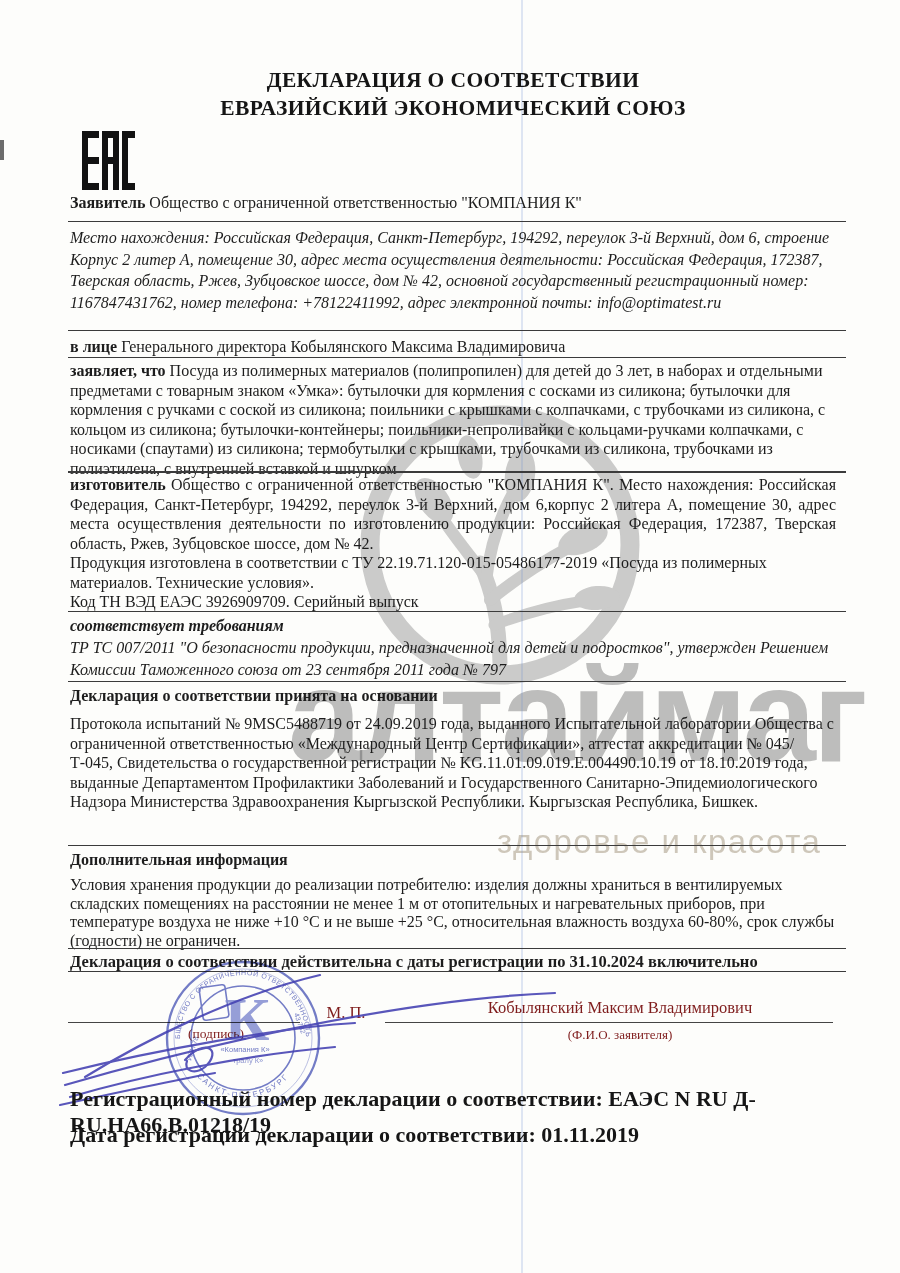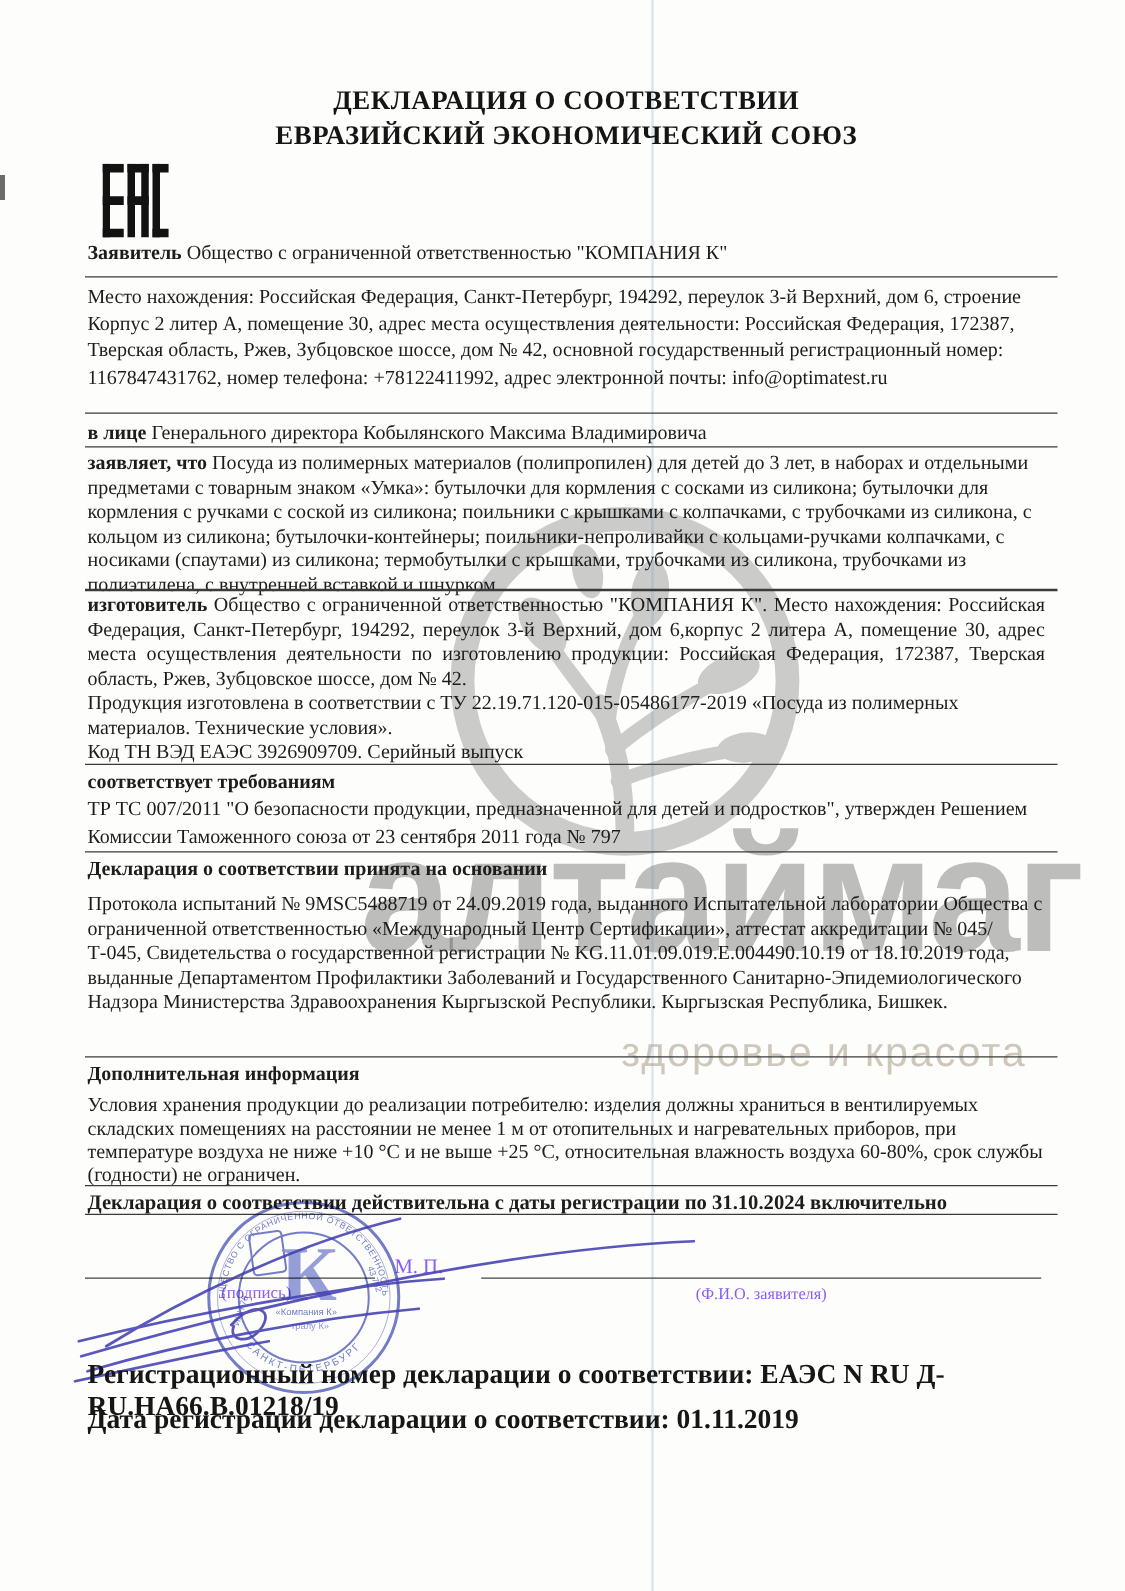--- a/index.html
+++ b/index.html
@@ -3,27 +3,27 @@
 <meta charset="utf-8">
 <style>
   html,body{margin:0;padding:0;}
   body{width:900px;background:#e9e9e7;font-family:"Liberation Serif","DejaVu Serif",serif;}
   .page{position:relative;width:900px;height:1273px;background:#fdfdfb;overflow:hidden;color:#1d1d1d;}
   .blk{position:absolute;left:70px;width:766px;font-size:16px;line-height:21px;}
   .rule{position:absolute;left:68px;width:778px;border-top:1.7px solid #3b3b3b;height:0;}
   .lbl{font-weight:bold;}
   .title{position:absolute;left:70px;width:766px;top:66px;text-align:center;font-weight:bold;
          font-size:21.5px;line-height:28px;letter-spacing:0.4px;color:#151515;}
-  .lh22{line-height:22px;}
+  .lh22{line-height:22px;font-style:italic;}
   .lh195{line-height:19.5px;}
   .lh187{line-height:18.7px;}
   .just{text-align:justify;}
   .bold{font-weight:bold;}
   .sigline{position:absolute;border-top:1.6px solid #444;height:0;}
-  .cap{position:absolute;font-size:13px;text-align:center;color:#8b5cf6;}
+  .cap{position:absolute;font-size:13px;text-align:center;color:#7f1d1d;padding-left:11px;}
   .watermark-brand{position:absolute;left:288px;top:640px;font-family:"Liberation Sans","DejaVu Sans",sans-serif;
          font-weight:bold;font-size:132px;letter-spacing:-3px;color:rgba(60,60,60,0.33);white-space:nowrap;}
   .watermark-tagline{position:absolute;left:497px;top:784px;font-family:"Liberation Sans","DejaVu Sans",sans-serif;
          font-size:33px;letter-spacing:1.5px;color:rgba(140,124,95,0.42);white-space:nowrap;margin-top:39px;}
   .crease{position:absolute;left:521px;top:0;width:2px;height:1273px;background:rgba(115,145,210,0.22);}
   .edge-mark{position:absolute;left:0;top:140px;width:4px;height:20px;background:rgba(30,30,30,0.65);}
   .footer-line{position:absolute;left:70px;width:790px;font-size:22px;font-weight:bold;color:#161616;}
   svg{display:block;}
 </style>
 </head>
@@ -122,20 +122,21 @@
 
   <div class="blk" style="top:849px;">
     <div class="lbl">Дополнительная информация</div>
     <div class="lh187" style="margin-top:6px;">Условия хранения продукции до реализации потребителю: изделия должны храниться в вентилируемых складских помещениях на расстоянии не менее 1 м от отопительных и нагревательных приборов, при температуре воздуха не ниже +10 °С и не выше +25 °С, относительная влажность воздуха 60-80%, срок службы (годности) не ограничен.</div>
   </div>
   <div class="rule" style="top:948px;"></div>
 
   <div class="blk bold" style="top:951px;font-size:16.5px;">Декларация о соответствии  действительна с даты регистрации по 31.10.2024 включительно</div>
   <div class="rule" style="top:971px;border-top-width:1.3px;"></div>
 
+  <div class="cap" style="left:385px;top:998px;width:448px;font-size:16.5px;">Кобылянский Максим Владимирович</div>
   <div class="sigline" style="left:68px;top:1022px;width:232px;"></div>
   <div class="sigline" style="left:385px;top:1022px;width:448px;"></div>
   <div class="cap" style="left:130px;top:1026px;width:150px;font-size:13.5px;">(подпись)</div>
   <div class="cap" style="left:385px;top:1027px;width:448px;">(Ф.И.О. заявителя)</div>
   <div class="cap" style="left:305px;top:1003px;width:60px;font-size:16.5px;">М. П.</div>
 
   <svg style="position:absolute;left:148px;top:946px;mix-blend-mode:multiply;opacity:0.82;" width="195" height="185" viewBox="0 0 195 185">
     <defs>
       <path id="arcTop" d="M 32,92 A 63,63 0 0 1 158,92"></path>
       <path id="arcBottom" d="M 35,92 A 60,60 0 0 0 155,92"></path>

